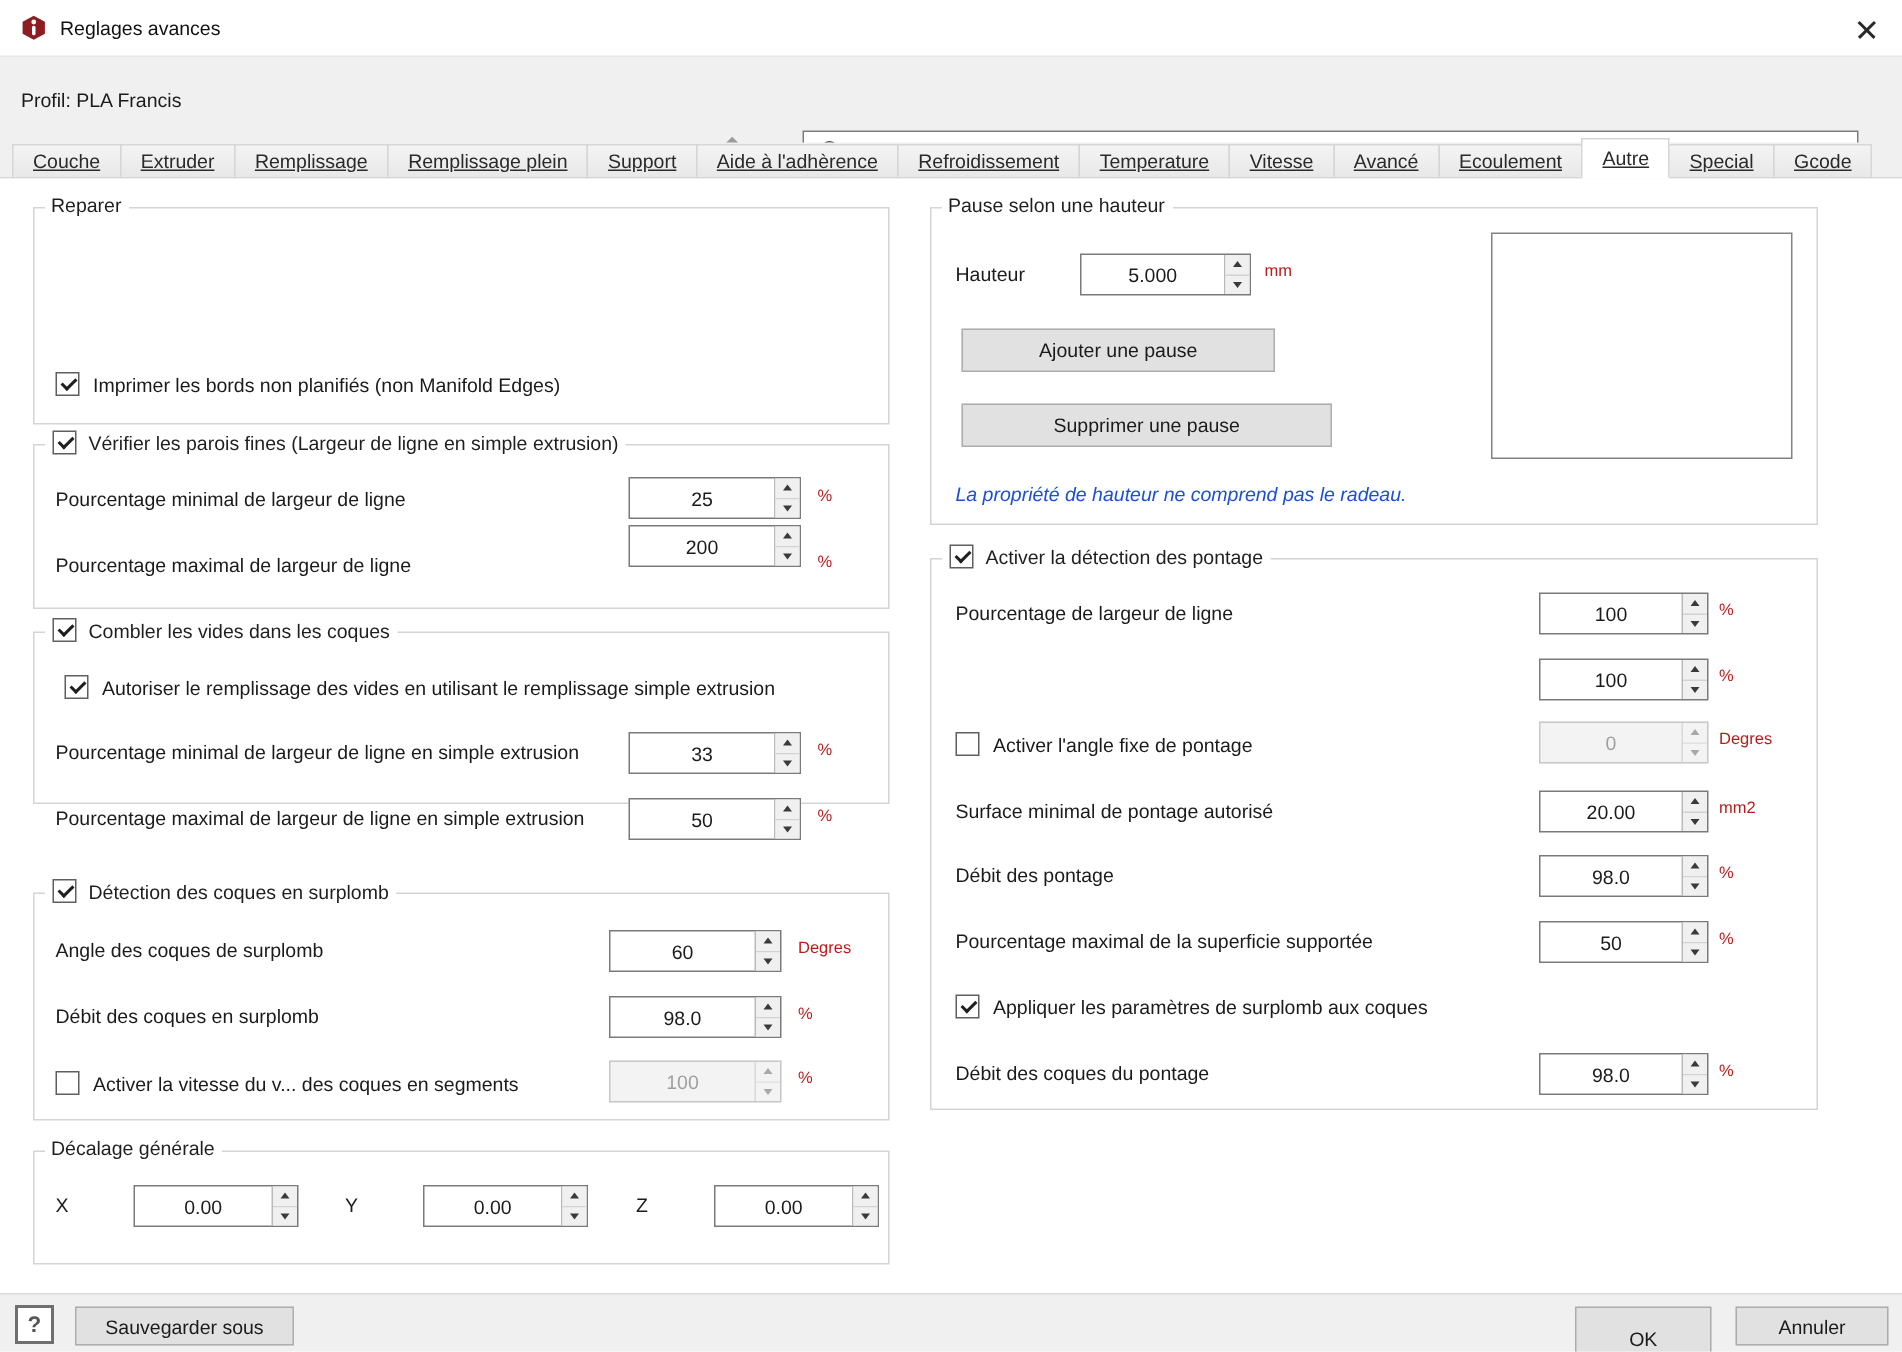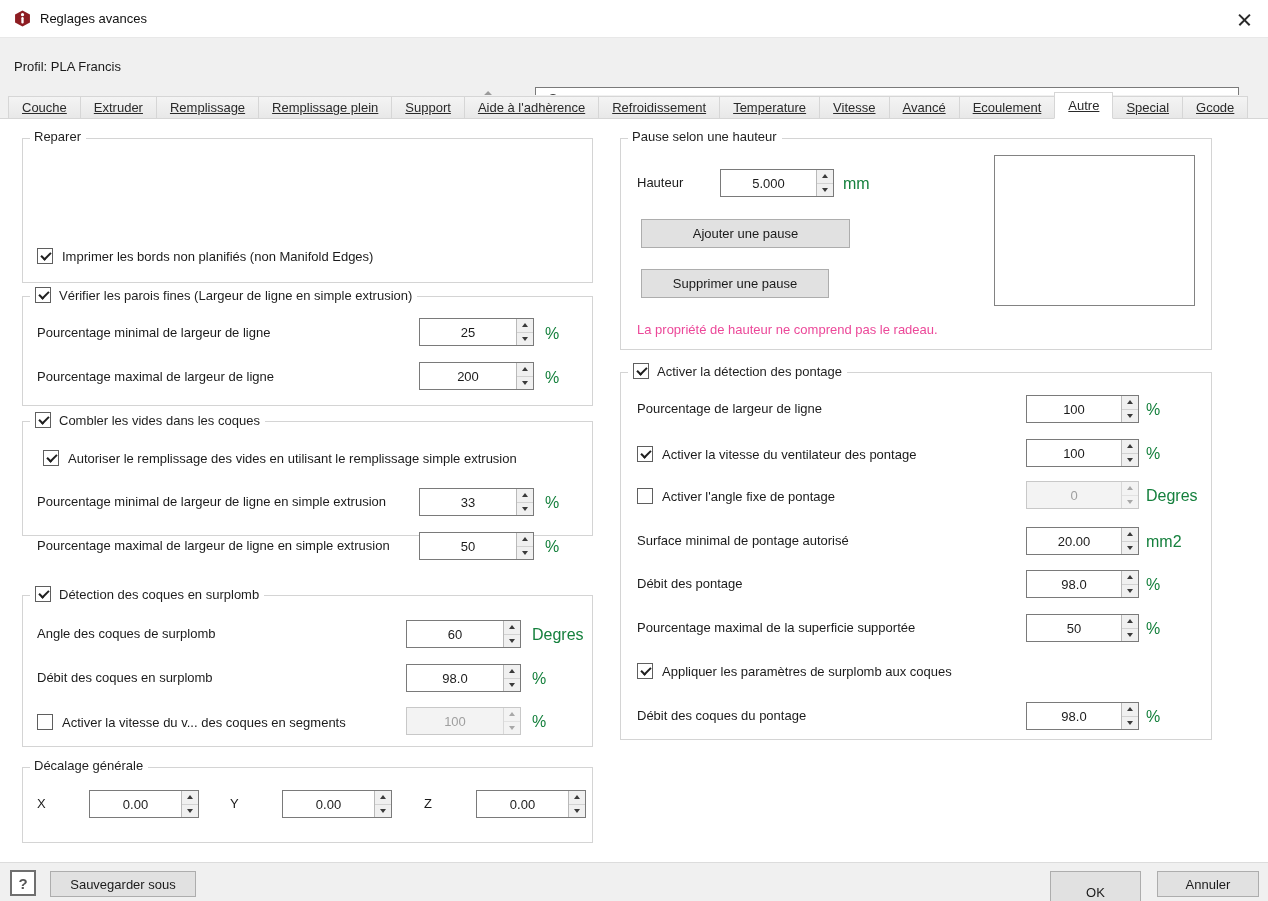--- a/index.html
+++ b/index.html
@@ -37,22 +37,22 @@
   .tab { height:23px; margin-bottom:-1px; border:1px solid #d6d6d6; background:linear-gradient(#f4f4f4,#e8e8e8);
          display:flex; align-items:center; padding:0 13px; font-size:13px; color:#2a2a2a; cursor:pointer;text-decoration:underline; }
   .tab + .tab { margin-left:-1px; }
   .tab.active { height:27px; background:#fff; border-bottom:1px solid #fff; z-index:2; }
   
   .content { position:absolute; left:0; top:119px; width:100%; height:743px; background:#ffffff; }
   .group { position:absolute; border:1px solid #d4d4d4; background:#fff; }
   .gtitle { position:absolute; top:-10px; left:7px; background:#fff; padding:0 5px;
             display:flex; align-items:center; gap:8px; font-size:13px; color:#1f1f1f; white-space:nowrap; }
   .lbl  { position:absolute; font-size:13px; color:#1b1b1b; white-space:nowrap; }
-  .unit { position:absolute; font-size:16px; color:#15803d; white-space:nowrap; }
-  .note { position:absolute; font-size:13px; color:#ec4899; white-space:nowrap; }
+  .unit { position:absolute; font-size:11px; color:#b91c1c; white-space:nowrap; }
+  .note { position:absolute; font-size:13px; color:#1d4ed8; white-space:nowrap;font-style:italic; }
   
   .cb { width:16px; height:16px; border:1px solid #5f5f5f; background:#fff; display:inline-block;
         position:relative; flex:none; cursor:pointer; }
   .cb.checked::after { content:""; position:absolute; left:2.5px; top:3px; width:8px; height:4px;
         border-left:2px solid #1f1f1f; border-bottom:2px solid #1f1f1f; transform:rotate(-45deg); }
   .cbrow { position:absolute; display:flex; align-items:center; gap:9px; font-size:13px;
            white-space:nowrap; height:18px; }
   
   .spin { position:absolute; display:inline-flex; align-items:stretch; height:28px;
           border:1px solid #7a7a7a; background:#fff; }
@@ -148,21 +148,21 @@
     <span class="lbl" style="left:14px;top:28px">Pourcentage minimal de largeur de ligne</span>
     <span class="spin" style="left:396px;top:21px">
       <input style="width: 96px;" value="25">
       <span class="spin-btns">
           <span class="spin-btn up"></span>
           <span class="spin-btn dn"></span>
         </span>
     </span>
     <span class="unit" style="left:522px;top:28px">%</span>
     <span class="lbl" style="left:14px;top:72px">Pourcentage maximal de largeur de ligne</span>
-    <span class="spin" style="left:396px;top:65px">
+    <span class="spin" style="left:396px;top:53px">
       <input style="width: 96px;" value="200">
       <span class="spin-btns">
           <span class="spin-btn up"></span>
           <span class="spin-btn dn"></span>
         </span>
     </span>
     <span class="unit" style="left:522px;top:72px">%</span>
   </div>
 
   <div class="group" style="left:22px;top:302px;width:571px;height:115px">
@@ -268,45 +268,41 @@
     <span class="lbl" style="left:16px;top:36px">Hauteur</span>
     <span class="spin" style="left:99px;top:30px">
       <input style="width: 95px;" value="5.000">
       <span class="spin-btns">
           <span class="spin-btn up"></span>
           <span class="spin-btn dn"></span>
         </span>
     </span>
     <span class="unit" style="left:222px;top:36px">mm</span>
     <div class="btn" style="position:absolute;left:20px;top:80px;width:209px;height:29px">Ajouter une pause</div>
-    <div class="btn" style="position:absolute;left:20px;top:130px;width:188px;height:29px">Supprimer une pause</div>
+    <div class="btn" style="position:absolute;left:20px;top:130px;width:247px;height:29px">Supprimer une pause</div>
     <div class="listbox" style="left:373px;top:16px;width:201px;height:151px"></div>
     <span class="note" style="left:16px;top:183px">La propriété de hauteur ne comprend pas le radeau.</span>
   </div>
 
   <div class="group" style="left:620px;top:253px;width:592px;height:368px">
     <span class="gtitle">
       <span class="cb checked"></span>
       <span>Activer la détection des pontage</span>
     </span>
 
     <span class="lbl" style="left:16px;top:28px">Pourcentage de largeur de ligne</span>
     <span class="spin" style="left:405px;top:22px">
       <input style="width: 94px;" value="100">
       <span class="spin-btns">
           <span class="spin-btn up"></span>
           <span class="spin-btn dn"></span>
         </span>
     </span>
     <span class="unit" style="left:525px;top:28px">%</span>
 
-    <span class="cbrow" style="left:16px;top:72px">
-      <span class="cb checked"></span>
-      <span>Activer la vitesse du ventilateur des pontage</span>
-    </span>
     <span class="spin" style="left:405px;top:66px">
       <input style="width: 94px;" value="100">
       <span class="spin-btns">
           <span class="spin-btn up"></span>
           <span class="spin-btn dn"></span>
         </span>
     </span>
     <span class="unit" style="left:525px;top:72px">%</span>
 
     <span class="cbrow" style="left:16px;top:114px">

